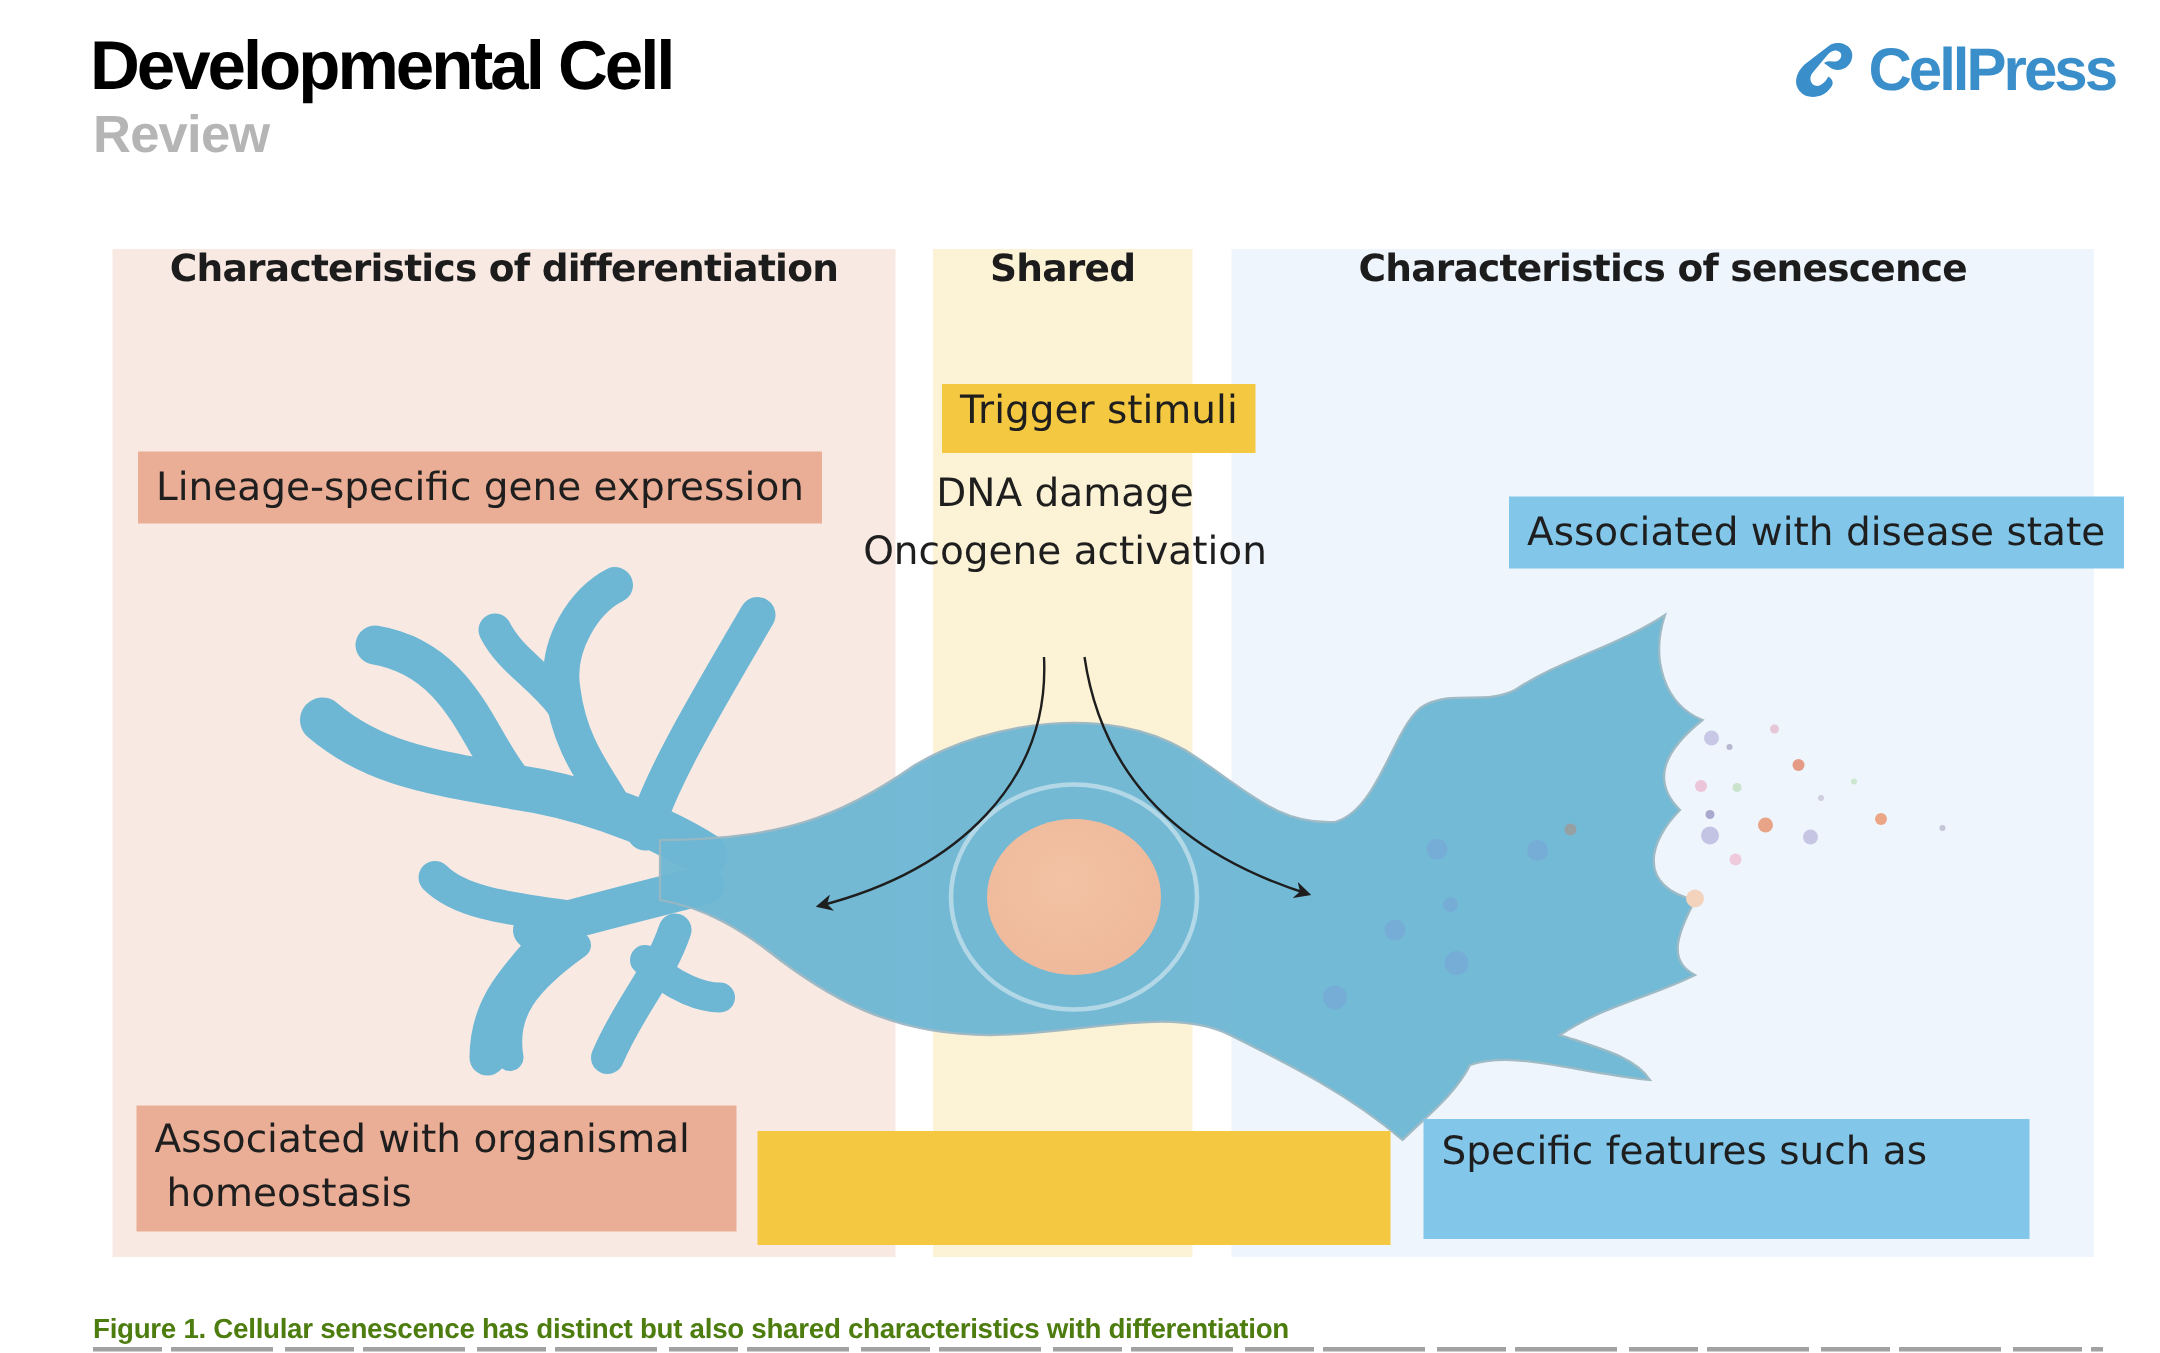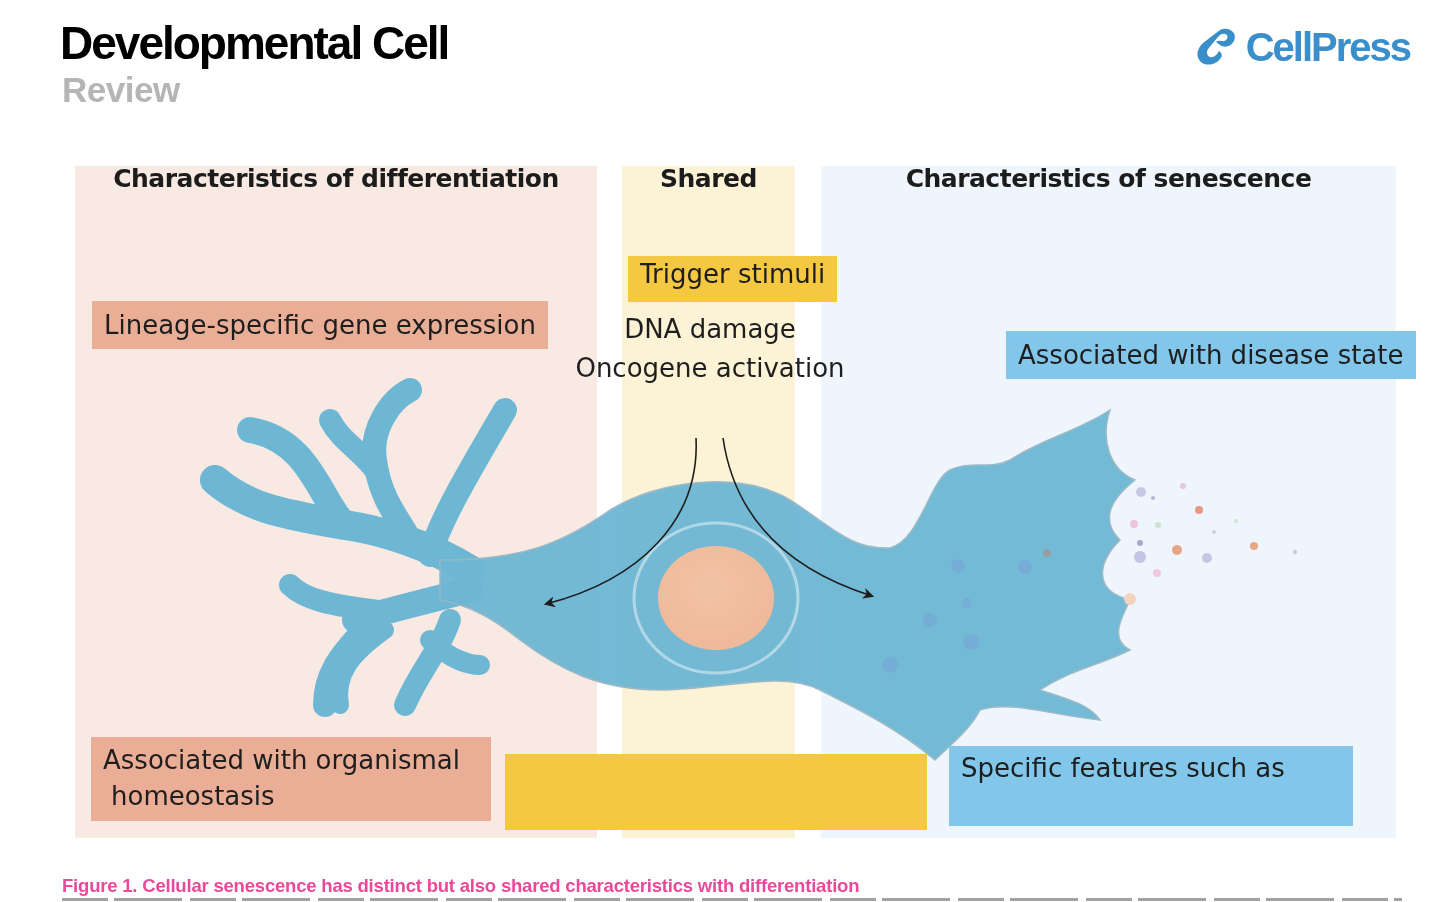--- a/index.html
+++ b/index.html
@@ -29,21 +29,21 @@
   .tag-trigger { left:600px; top:256px; height:46px; padding-top:0;margin-left:28px; }
   .tag-disease { left:958px; top:331px; height:48px; padding-top:6px;margin-left:48px; }
   .tag-homeo { left:91px; top:737px; width:400px; height:84px; padding-top:5px; }
   .tag-cdkn { left:505px; top:754px; width:422px; height:76px; padding-top:3px; }
   .tag-sasp { left:949px; top:746px; width:404px; height:80px; padding-top:4px; }
 
   .stimuli { position:absolute; left:560px; top:310px; width:300px; text-align:center; font-family:"DejaVu Sans", sans-serif; font-size:26px; color:#1e1e1e; line-height:39px; }
 
   .illustration { position:absolute; left:0; top:0; }
 
-  .caption-title { position:absolute; left:62px; top:875px; font-family:"Liberation Sans", sans-serif; font-weight:bold; font-size:18.5px; color:#ec4899; letter-spacing:-0.2px; white-space:nowrap; }
+  .caption-title { position:absolute; left:62px; top:875px; font-family:"Liberation Sans", sans-serif; font-weight:bold; font-size:18.5px; color:#4d7c0f; letter-spacing:-0.2px; white-space:nowrap; }
   .caption-cut { position:absolute; left:62px; top:898px; width:1340px; height:4px; overflow:hidden; }
   .caption-cut span { display:block; height:3px; background:repeating-linear-gradient(90deg,#555 0 46px,transparent 46px 52px,#555 52px 120px,transparent 120px 128px); opacity:0.55; }
 </style>
 </head>
 <body>
 
 <div class="journal-title">Developmental Cell</div>
 <div class="journal-sub">Review</div>
 <div class="cellpress">
   <svg width="44" height="42" viewBox="0 0 44 42">

